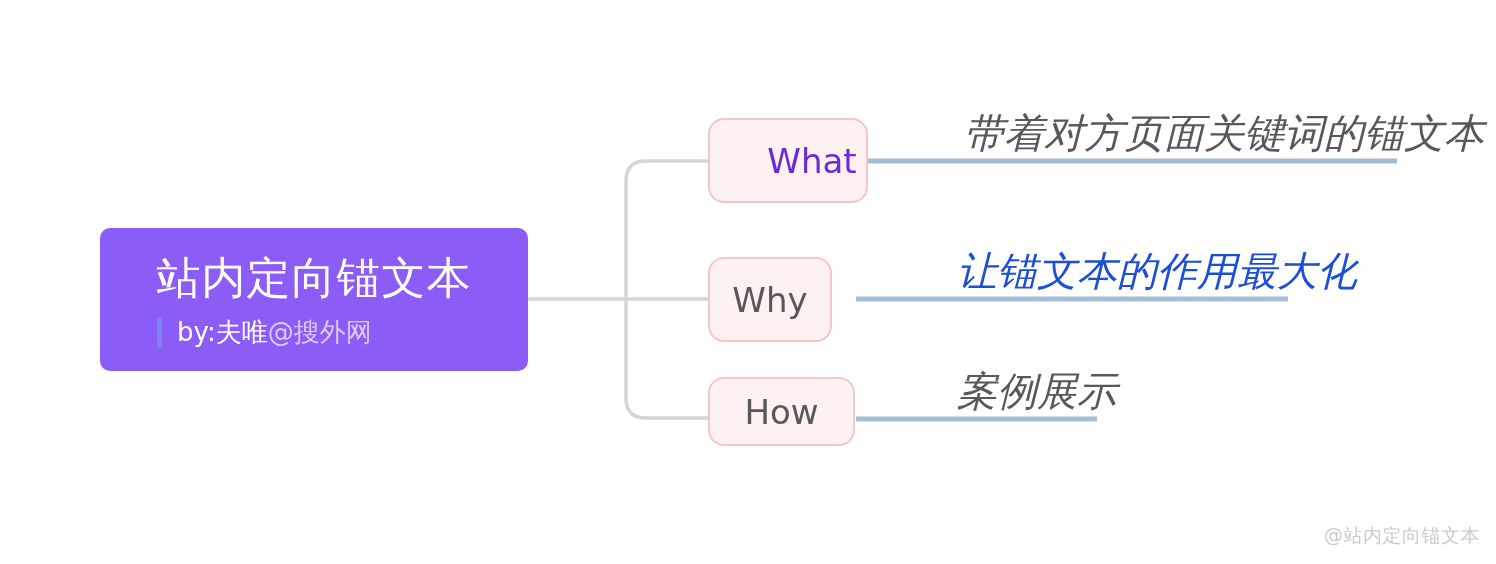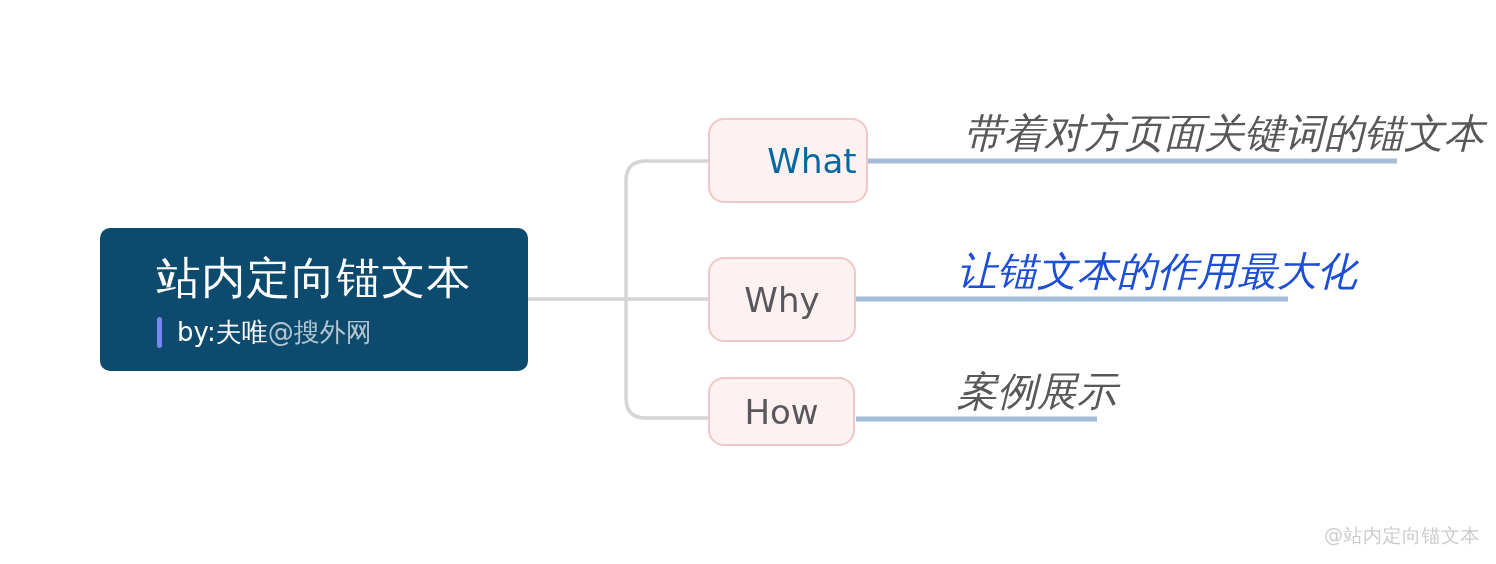--- a/index.html
+++ b/index.html
@@ -35,21 +35,21 @@
 
   
   .topic-node{
     position:absolute;
     box-sizing:border-box;
     border-radius:16px;
     display:flex;align-items:center;justify-content:center;
     font-size:34px;
   }
   .topic-what{left:708px;top:118px;width:160px;height:85px;}
-  .topic-why{left:708px;top:257px;width:148px;height:85px;}
+  .topic-why{left:708px;top:257px;width:124px;height:85px;}
   .topic-how{left:708px;top:377px;width:147px;height:69px;}
 
   
   .leaf-label{
     position:absolute;
     font-size:40px;line-height:38px;
     white-space:nowrap;
     font-style:italic;
   }
   .leaf-what{left:964px;top:114px;}
@@ -71,29 +71,29 @@
 
     <path d="M528,299 H708" fill="none" stroke="#d5d5d5" stroke-width="3.5"></path>
 
     <path d="M708,161 H646 Q626,161 626,181 V398 Q626,418 646,418 H708" fill="none" stroke="#d5d5d5" stroke-width="3.5"></path>
 
     <path d="M868,161 H1397" fill="none" stroke="#a4bdd6" stroke-width="5"></path>
     <path d="M856,299 H1288" fill="none" stroke="#a4bdd6" stroke-width="5"></path>
     <path d="M856,419 H1097" fill="none" stroke="#a4bdd6" stroke-width="5"></path>
   </svg>
 
-  <div class="root-node" id="rootNode" style="background: #0c4a6e; color: rgb(255, 255, 255);">
+  <div class="root-node" id="rootNode" style="background: #8b5cf6; color: rgb(255, 255, 255);">
     <div class="root-title">站内定向锚文本</div>
     <div class="root-subtitle">
       <span class="accent-bar" id="accentBar" style="background: rgb(123, 133, 242);"></span>
       <span class="sub-text"><span>by:夫唯</span><span class="sub-dim">@搜外网</span></span>
     </div>
   </div>
 
-  <div class="topic-node topic-what" style="background: rgb(253, 241, 241); border: 2px solid rgb(242, 199, 199); color: #0369a1; padding-left: 48px;">
+  <div class="topic-node topic-what" style="background: rgb(253, 241, 241); border: 2px solid rgb(242, 199, 199); color: #6d28d9; padding-left: 48px;">
     <span>What</span>
   </div>
   <div class="topic-node topic-why" style="background: rgb(253, 241, 241); border: 2px solid rgb(242, 199, 199); color: rgb(88, 88, 90);">
     <span>Why</span>
   </div>
   <div class="topic-node topic-how" style="background: rgb(253, 241, 241); border: 2px solid rgb(242, 199, 199); color: rgb(88, 88, 90);">
     <span>How</span>
   </div>
 
   <div class="leaf-label leaf-what" style="color: rgb(88, 88, 90);">带着对方页面关键词的锚文本</div>

